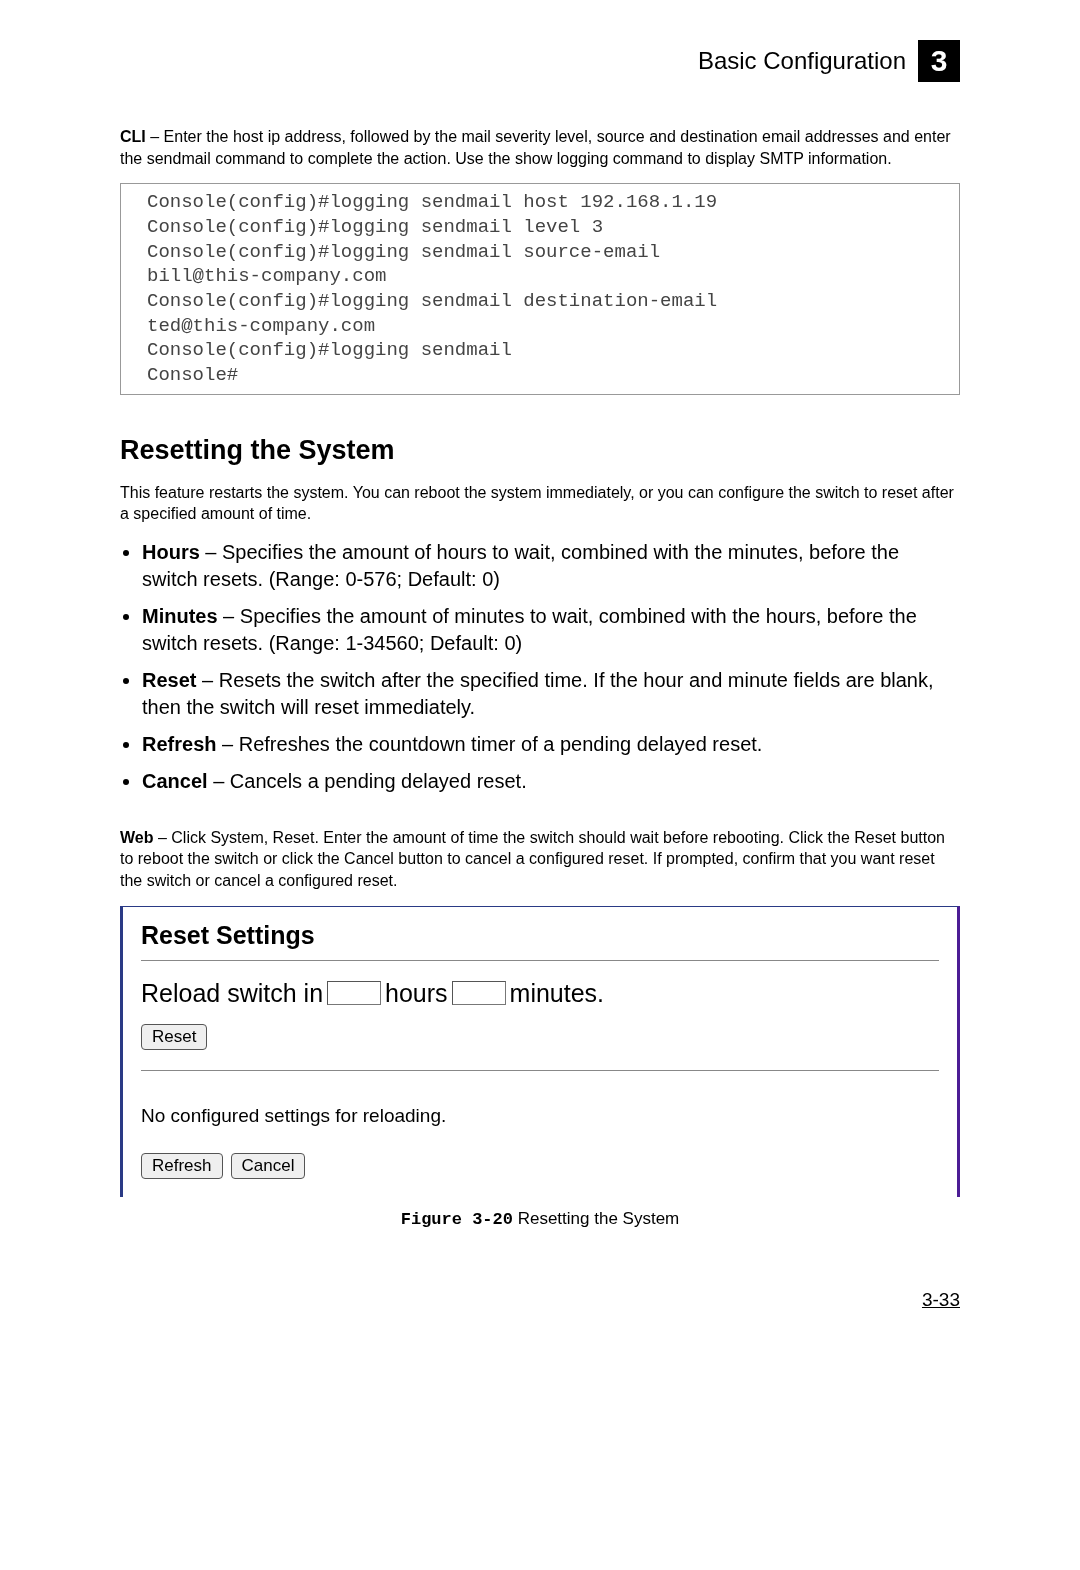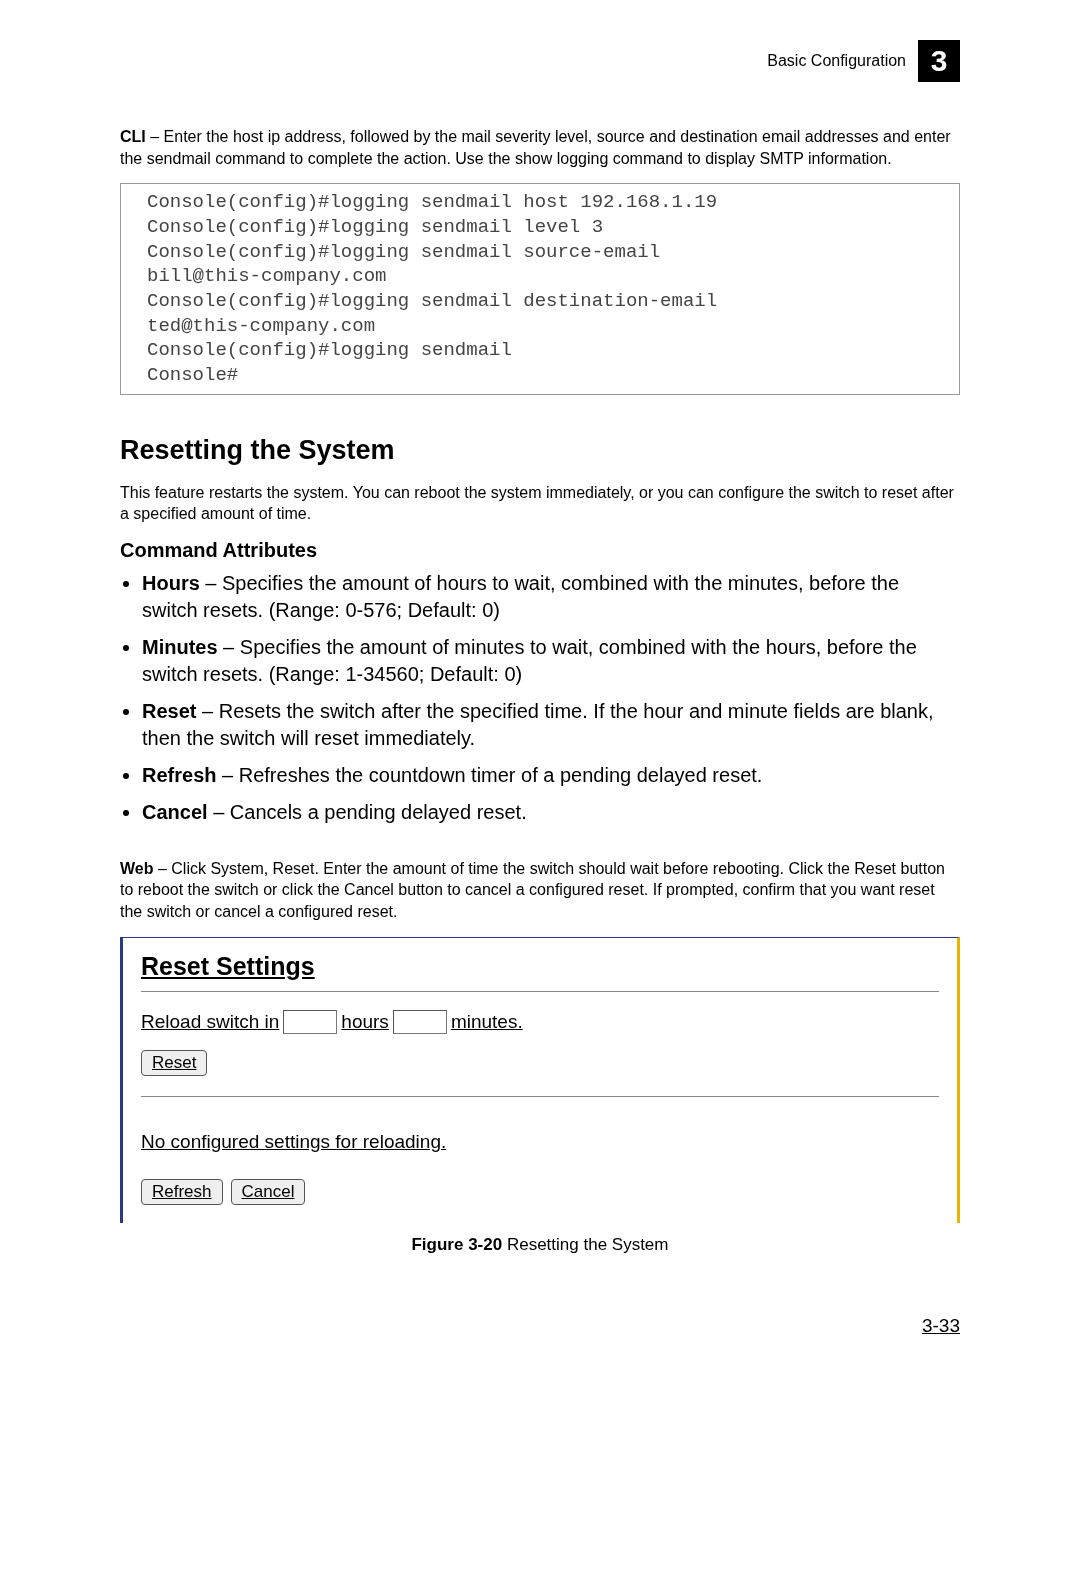--- a/index.html
+++ b/index.html
@@ -15,21 +15,21 @@
     position: relative;
   }
   .header-line {
     display: flex;
     justify-content: flex-end;
     align-items: center;
     gap: 12px;
     margin-bottom: 44px;
   }
   .header-text {
-    font-size: 16px;
+    font-size: 24px;
   }
   .chapter-num {
     width: 42px;
     height: 42px;
     background: #000;
     color: #fff;
     display: flex;
     align-items: center;
     justify-content: center;
     font-size: 30px;
@@ -73,43 +73,42 @@
     font-size: 20px;
     line-height: 1.35;
     margin-bottom: 10px;
   }
   ul.attrs li .term {
     font-weight: bold;
   }
   .figure-wrap {
     border: 1px solid #2a3a85;
     border-left: 3px solid #2a3a85;
-    border-right: 3px solid #eab308;
+    border-right: 3px solid #4c1d95;
     border-bottom: none;
     padding: 14px 18px 18px 18px;
     margin-top: 10px;
     font-family: Arial, sans-serif;
-    text-decoration: underline;
   }
   .figure-wrap h3 {
     font-size: 25px;
     font-weight: bold;
     margin: 0 0 4px 0;
   }
   .figure-wrap hr {
     border: none;
     border-top: 1px solid #888;
     margin: 10px 0 18px 0;
   }
   .fig-note {
     font-size: 19px;
     margin: 0 0 18px 0;
   }
   .fig-line {
-    font-size: 19px;
+    font-size: 25px;
     display: flex;
     align-items: center;
     gap: 4px;
     margin-bottom: 16px;
   }
   .fakeinput {
     display: inline-block;
     width: 52px;
     height: 22px;
     border: 1px solid #777;
@@ -131,20 +130,21 @@
     display: flex;
     gap: 8px;
   }
   .fig-caption {
     text-align: center;
     font-size: 17px;
     margin: 12px 0 0 0;
   }
   .fig-caption .lbl {
     font-weight: bold;
+    font-family: Liberation Mono, monospace;
   }
   .page-num {
     text-align: right;
     font-size: 19px;
     margin-top: 60px;
     text-decoration: underline;
   }
 </style>
 </head>
 <body>
@@ -166,21 +166,20 @@
 bill@this-company.com
 Console(config)#logging sendmail destination-email
 ted@this-company.com
 Console(config)#logging sendmail
 Console#</div>
 
   <h2 class="section">Resetting the System</h2>
 
   <p class="body-text">This feature restarts the system. You can reboot the system immediately, or you can configure the switch to reset after a specified amount of time.</p>
 
-  <p class="subhead">Command Attributes</p>
 
   <ul class="attrs">
     <li><span class="term">Hours</span><span> – Specifies the amount of hours to wait, combined with the minutes, before the switch resets. (Range: 0-576; Default: 0)</span></li>
     <li><span class="term">Minutes</span><span> – Specifies the amount of minutes to wait, combined with the hours, before the switch resets. (Range: 1-34560; Default: 0)</span></li>
     <li><span class="term">Reset</span><span> – Resets the switch after the specified time. If the hour and minute fields are blank, then the switch will reset immediately.</span></li>
     <li><span class="term">Refresh</span><span> – Refreshes the countdown timer of a pending delayed reset.</span></li>
     <li><span class="term">Cancel</span><span> – Cancels a pending delayed reset.</span></li>
   </ul>
 
   <p class="body-text">

